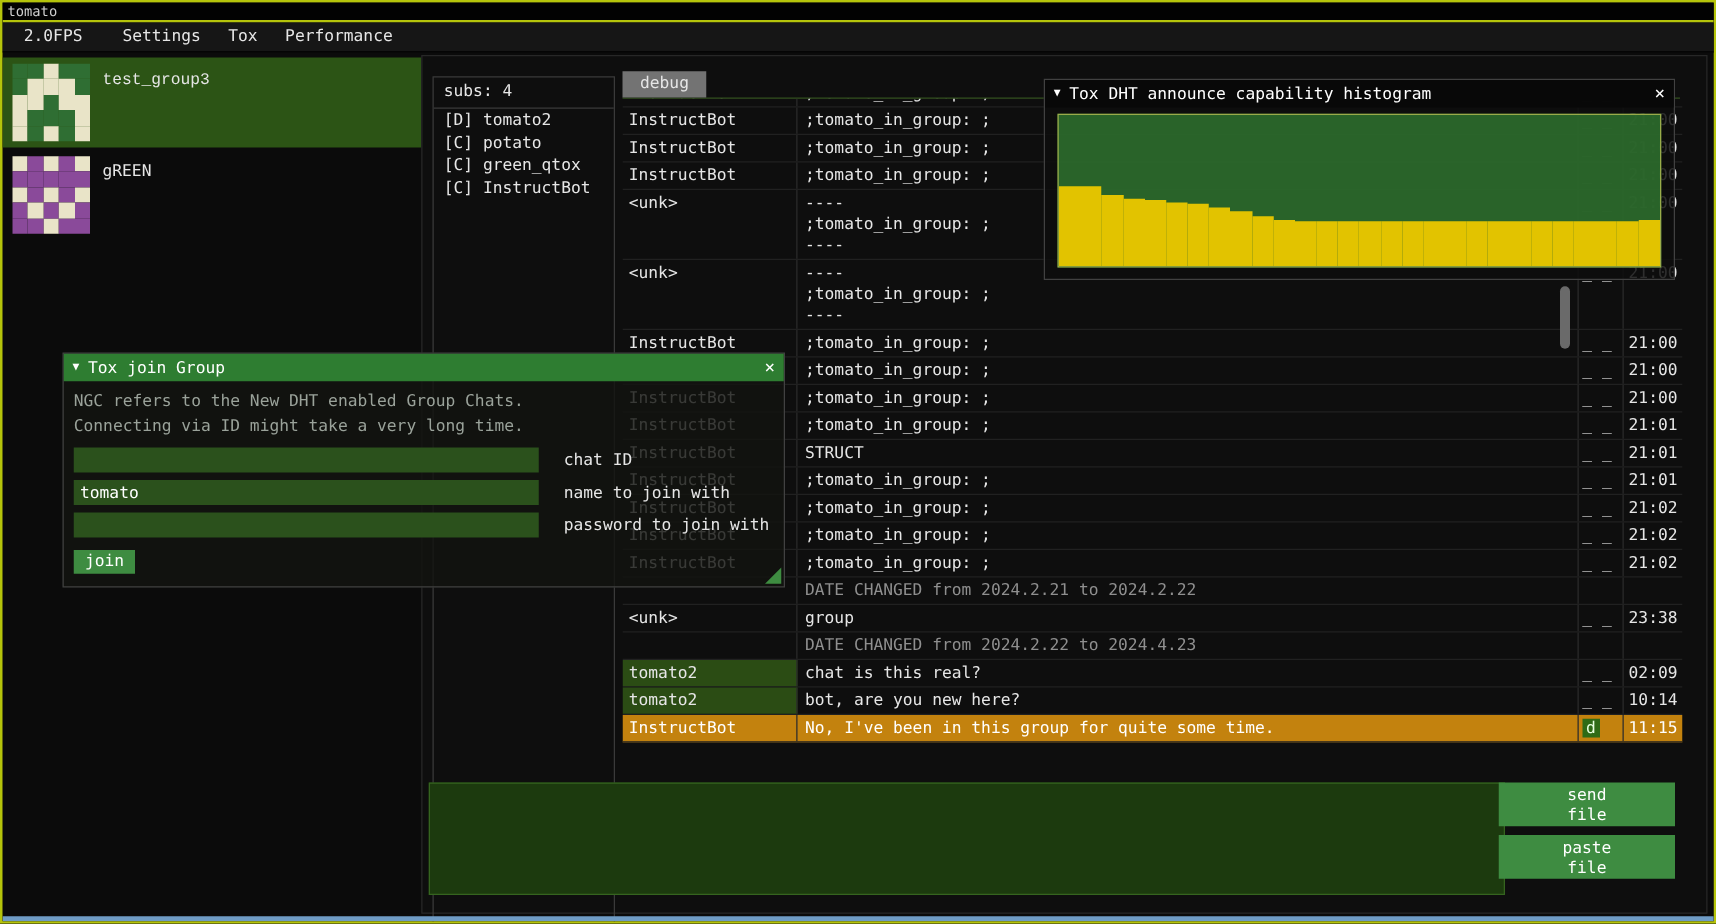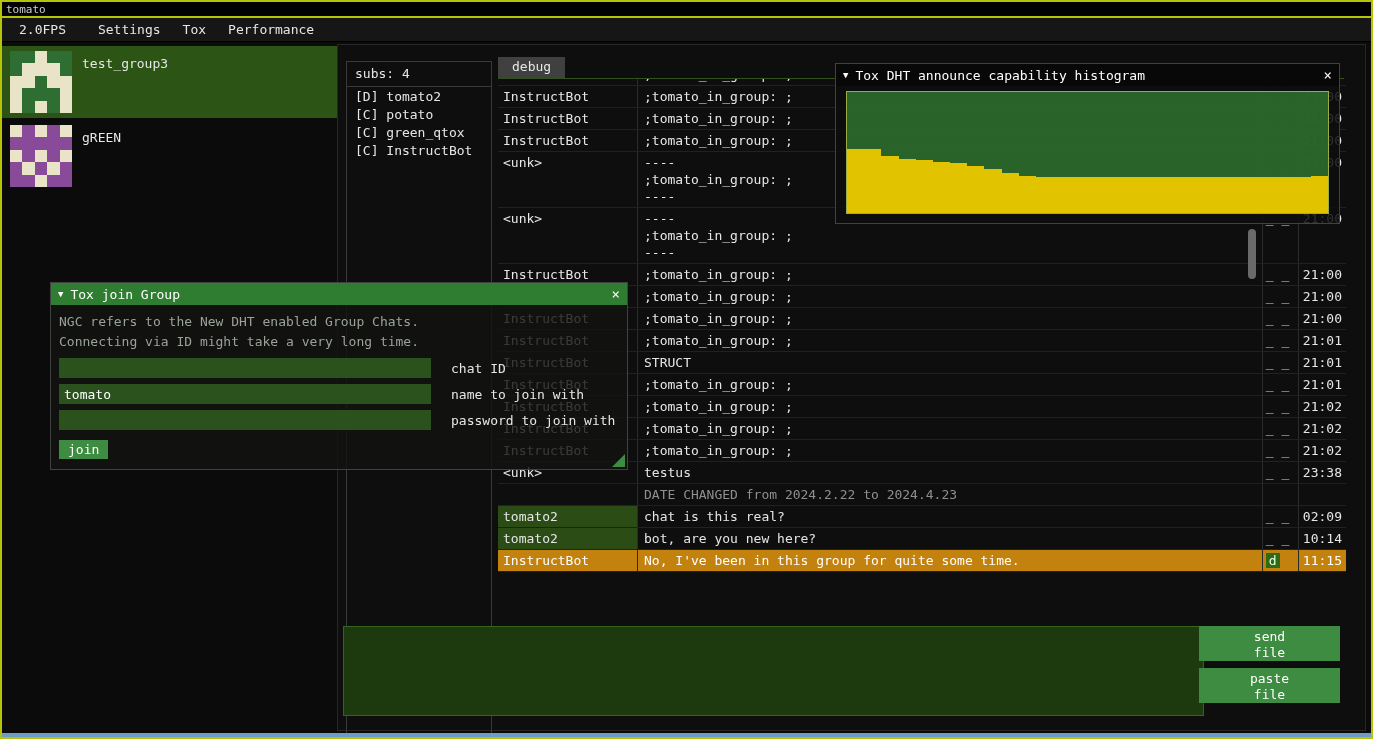--- a/index.html
+++ b/index.html
@@ -16,36 +16,36 @@
     padding:1px 4px; border-bottom:2px solid #b5c40b; }
 
   .menubar { height:24px; background:#161616; display:flex; align-items:center;
     padding:0 6px; border-bottom:1px solid #000; }
   .menu-item { padding:2px 11px; cursor:default; }
   .menu-item.fps { margin-right:10px; }
 
   
   .sidebar { position:absolute; left:0; top:44px; width:335px; bottom:4px; }
   .group-item { display:flex; gap:10px; padding:5px 8px; min-height:70px; margin-bottom:2px; }
-  .group-item.selected { background:#2c5415; }
+  .group-item.selected { background:#2c5415;font-family:Liberation Mono, monospace; }
   .avatar { width:62px; height:62px; display:grid; flex:0 0 62px; }
   .group-label { padding-top:5px; }
 
   
   .main-window { position:absolute; left:335px; top:42px; width:1029px; height:687px;
     background:#0e0e0e; border:1px solid #272727; }
 
   .members { position:absolute; left:8px; top:16px; width:146px; height:708px;
     border:1px solid #3a3a3a; }
   .members-header { padding:4px 8px 5px; border-bottom:1px solid #3a3a3a; }
   .member-item { padding:2px 8px 1px; white-space:nowrap; }
 
   .tabbar { position:absolute; left:160px; top:12px; right:21px; height:22px;
     border-bottom:1px solid #33501f; display:flex; }
-  .tab { padding:2px 14px; background:#404040; }
+  .tab { padding:2px 14px; background:#737373; }
 
   .chat-table { position:absolute; left:160px; top:34px; width:848px; height:534px; overflow:hidden; }
   .rows-inner { margin-top:-15px; }
   .row { display:flex; border-bottom:1px solid #212121; line-height:17px; }
   .cell-name  { flex:0 0 140px; padding:2px 5px; border-right:1px solid #2b2b2b;
     overflow:hidden; white-space:nowrap; }
   .cell-msg   { flex:1; padding:2px 6px; white-space:pre-line; overflow:hidden; }
   .cell-flags { flex:0 0 36px; padding:2px 3px; border-left:1px solid #2b2b2b; color:#d6d6d6; }
   .cell-time  { flex:0 0 48px; padding:2px 4px; border-left:1px solid #2b2b2b; }
   .row.system .cell-msg { color:#8f8f8f; }
@@ -275,23 +275,29 @@
             <div class="cell-msg">;tomato_in_group: ;</div>
             <div class="cell-flags">_ _</div>
             <div class="cell-time">21:02</div>
           </div>
           <div class="row">
             <div class="cell-name">InstructBot</div>
             <div class="cell-msg">;tomato_in_group: ;</div>
             <div class="cell-flags">_ _</div>
             <div class="cell-time">21:02</div>
           </div>
+          <div class="row system">
+            <div class="cell-name"></div>
+            <div class="cell-msg">DATE CHANGED from 2024.2.21 to 2024.2.22</div>
+            <div class="cell-flags"></div>
+            <div class="cell-time"></div>
+          </div>
           <div class="row">
             <div class="cell-name">&lt;unk&gt;</div>
-            <div class="cell-msg">testus</div>
+            <div class="cell-msg">group</div>
             <div class="cell-flags">_ _</div>
             <div class="cell-time">23:38</div>
           </div>
           <div class="row system">
             <div class="cell-name"></div>
             <div class="cell-msg">DATE CHANGED from 2024.2.22 to 2024.4.23</div>
             <div class="cell-flags"></div>
             <div class="cell-time"></div>
           </div>
           <div class="row">

